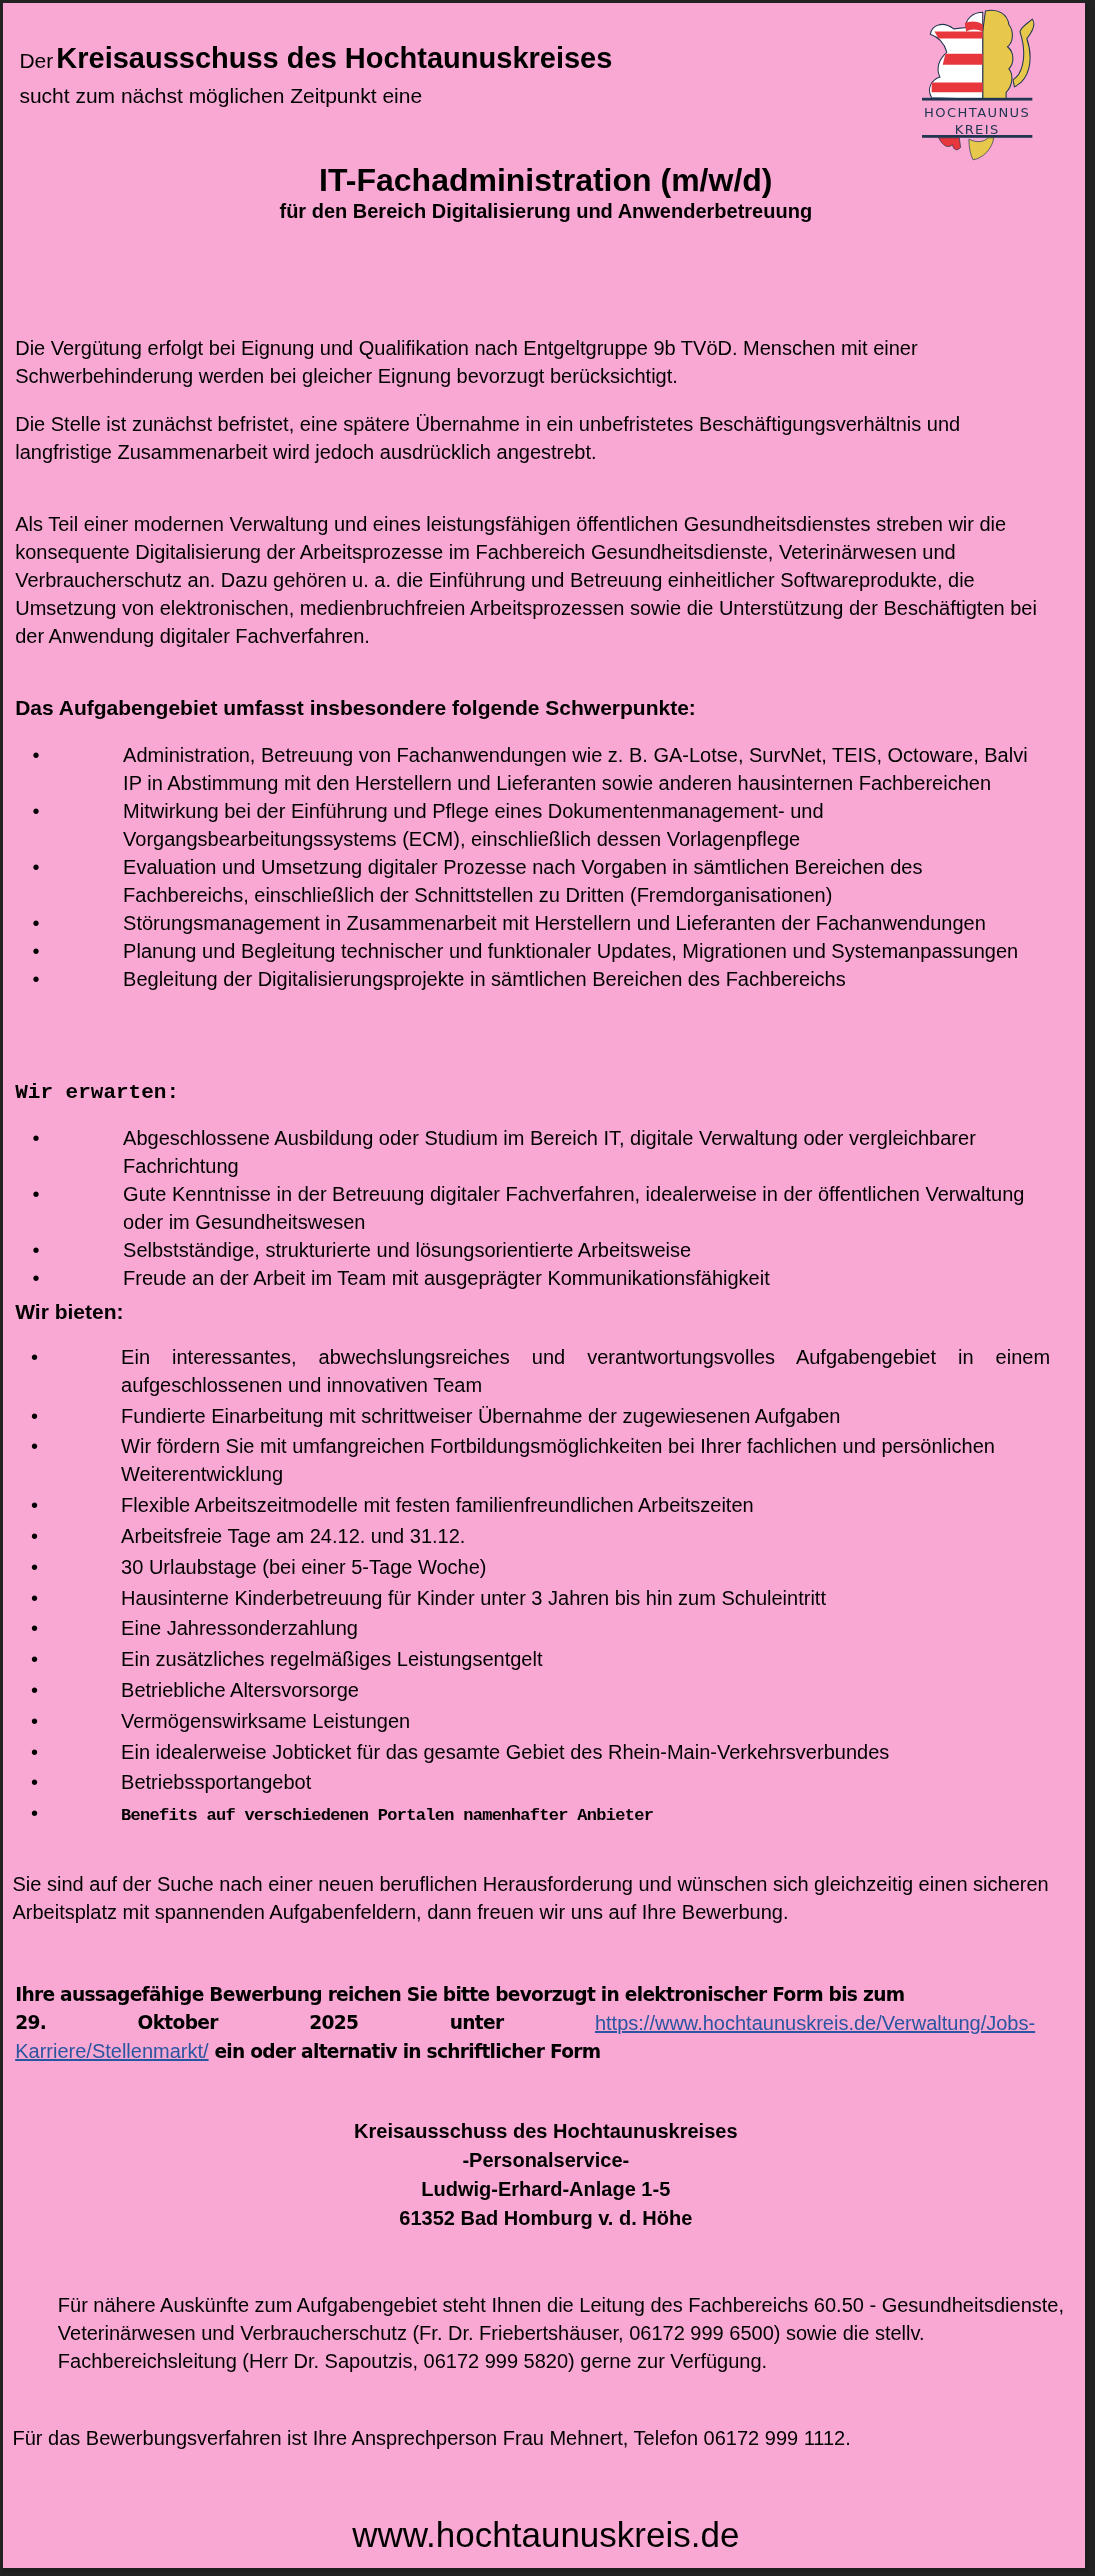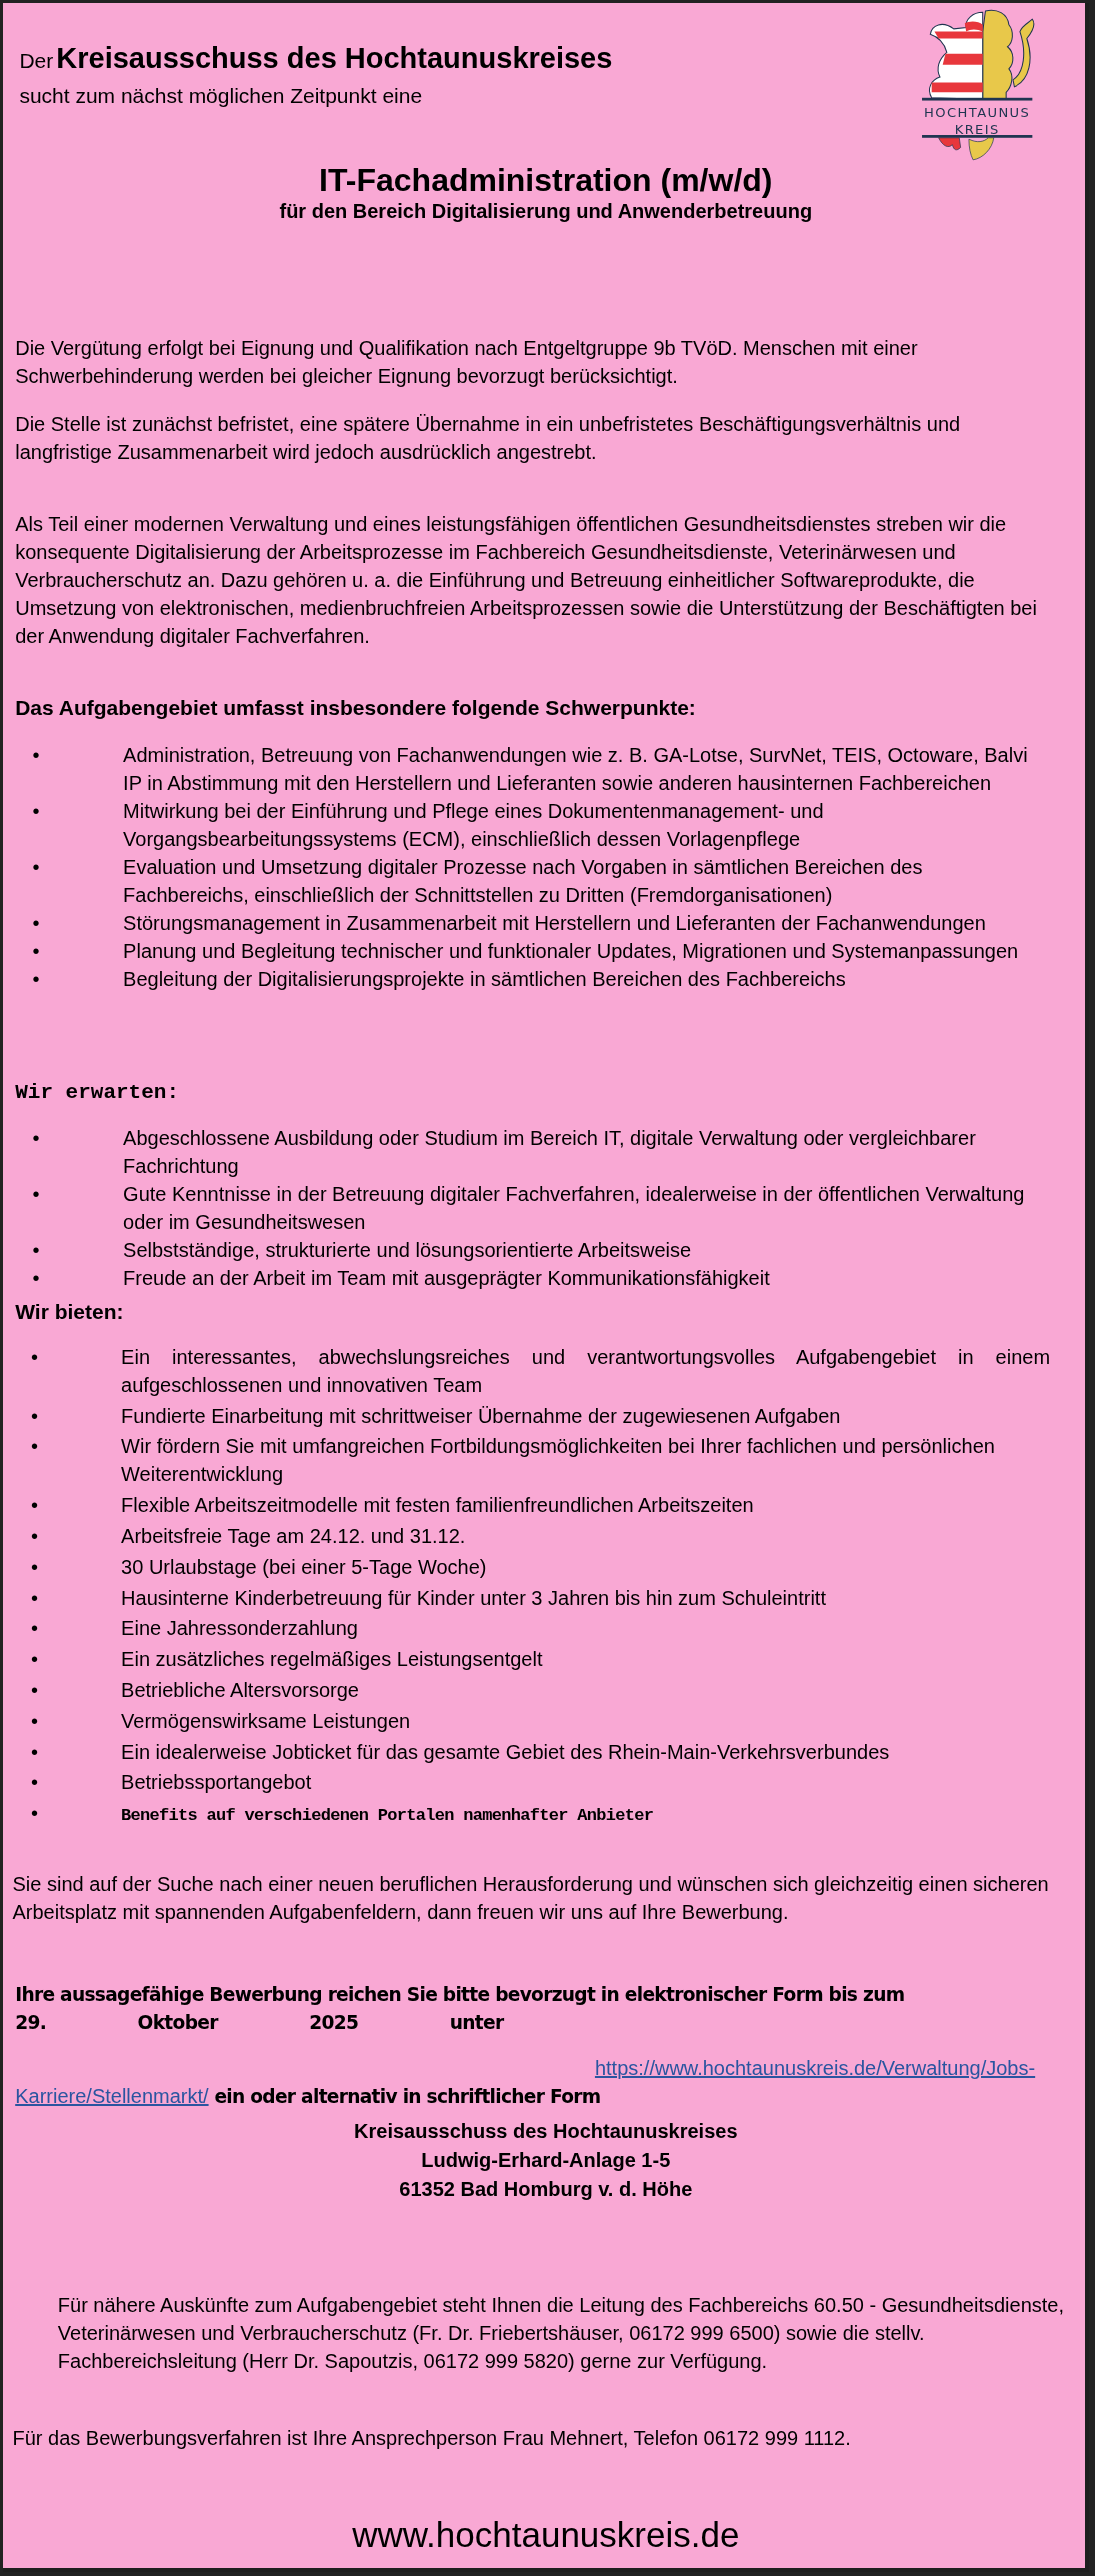--- a/index.html
+++ b/index.html
@@ -22,21 +22,21 @@
   .heading { left: 12.4px; font-size: 21px; font-weight: bold; }
   ul.blist { position: absolute; left: 19.3px; width: 1028px; margin: 0; padding: 0; list-style: none; font-size: 20px; line-height: 28px; }
   ul.blist li { position: relative; padding-left: 101px; box-sizing: border-box; }
   ul.blist li .bullet { position: absolute; left: 10.4px; top: 0; }
   ul.blist.offers li { padding-left: 99px; margin-bottom: 2.8px; }
   ul.blist.offers li .bullet { left: 9px; }
   .justify { text-align: justify; text-align-last: left; }
   .calibri { font-family: Liberation Mono, monospace; font-weight: bold; letter-spacing: -0.7px; font-size: 17px; }
   .apply { left: 12.4px; width: 1020px; top: 1978px; line-height: 28px; font-size: 18.6px; font-family: "DejaVu Sans", sans-serif; font-weight: bold; letter-spacing: -0.7px; }
   .apply .row2 { display: flex; justify-content: space-between; }
-  .link { color: #2a55a0; text-decoration: underline; font-family: "Liberation Sans", sans-serif; font-weight: normal; letter-spacing: 0; font-size: 20px; margin-top: 45px; }
+  .link { color: #2a55a0; text-decoration: underline; font-family: "Liberation Sans", sans-serif; font-weight: normal; letter-spacing: 0; font-size: 20px; }
   .address { left: 0; width: 1086px; top: 2114px; text-align: center; font-size: 20px; font-weight: bold; line-height: 29px; }
   .footer-url { left: 0; width: 1086px; top: 2512px; text-align: center; font-size: 35px; }
 </style>
 </head>
 <body>
 
 <div class="page">
 
   <div class="abs hdr-line1">
     <span class="hdr-small">Der</span>
@@ -122,20 +122,21 @@
       <a class="link">https://www.hochtaunuskreis.de/Verwaltung/Jobs-</a>
     </div>
     <div>
       <a class="link">Karriere/Stellenmarkt/</a>
       <span>ein oder alternativ in schriftlicher Form</span>
     </div>
   </div>
 
   <div class="abs address">
     <div>Kreisausschuss des Hochtaunuskreises</div>
+    <div>-Personalservice-</div>
     <div>Ludwig-Erhard-Anlage 1-5</div>
     <div>61352 Bad Homburg v. d. Höhe</div>
   </div>
 
   <div class="abs para" style="top:2288px; left:19px; width:1021px;margin-left:36px;">Für nähere Auskünfte zum Aufgabengebiet steht Ihnen die Leitung des Fachbereichs 60.50 - Gesundheitsdienste, Veterinärwesen und Verbraucherschutz (Fr. Dr. Friebertshäuser, 06172 999 6500) sowie die stellv. Fachbereichsleitung (Herr Dr. Sapoutzis, 06172 999 5820) gerne zur Verfügung.</div>
   <div class="abs para" style="top:2421px; left:9.7px; width:1021px;">Für das Bewerbungsverfahren ist Ihre Ansprechperson Frau Mehnert, Telefon 06172 999 1112.</div>
 
   <div class="abs footer-url">www.hochtaunuskreis.de</div>
 </div>
 

